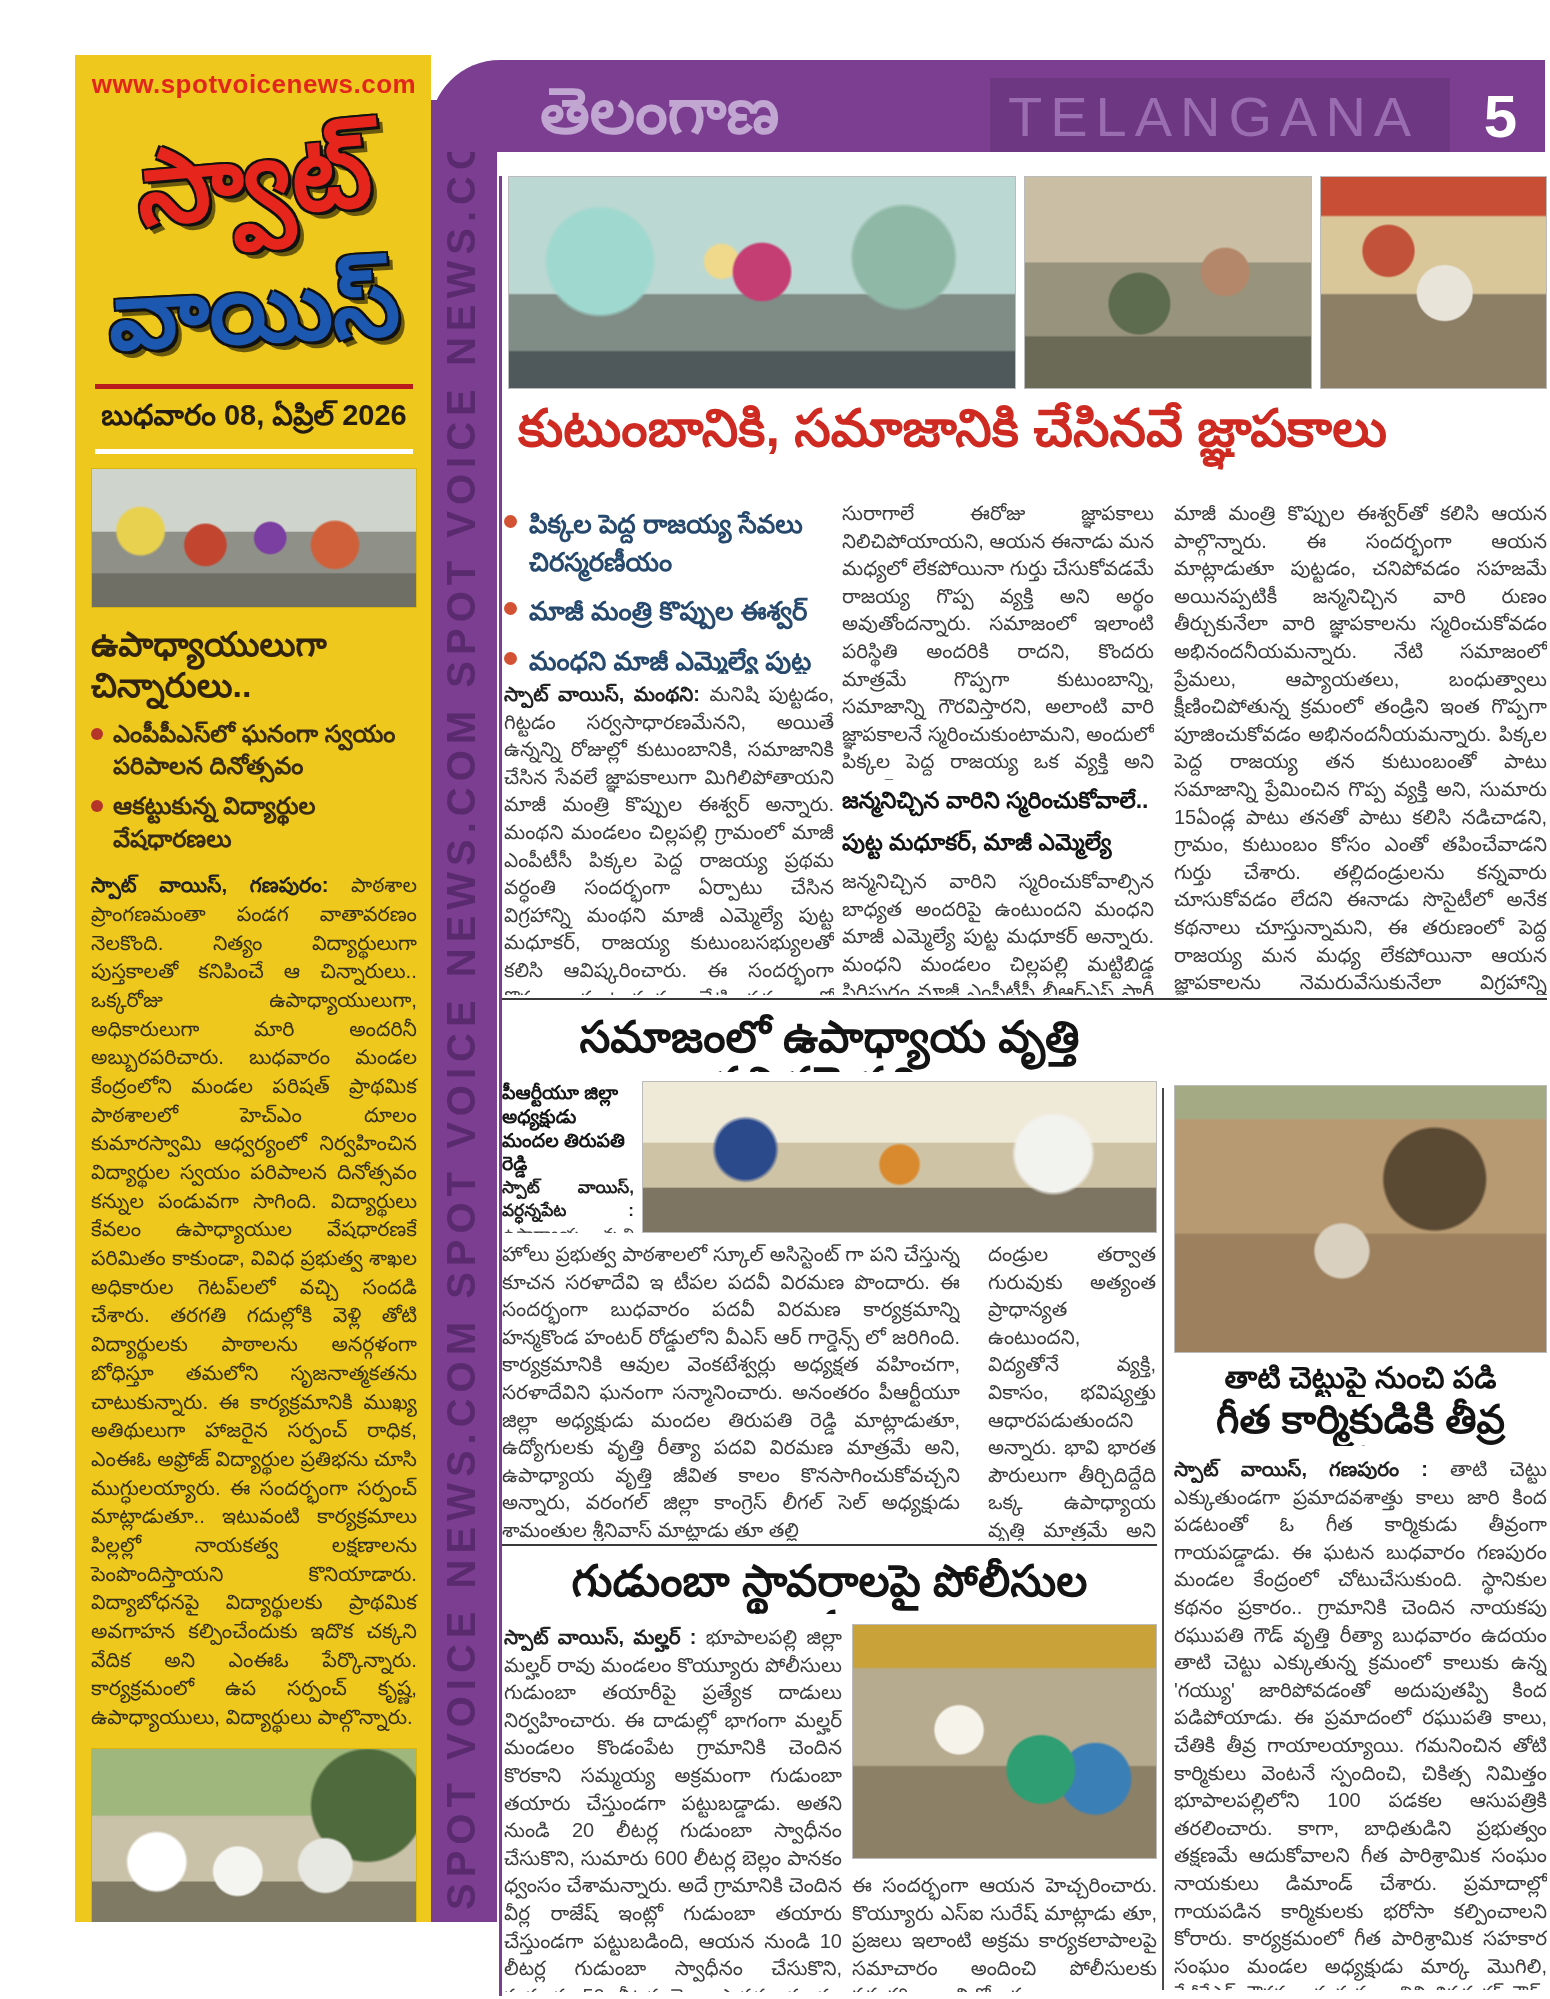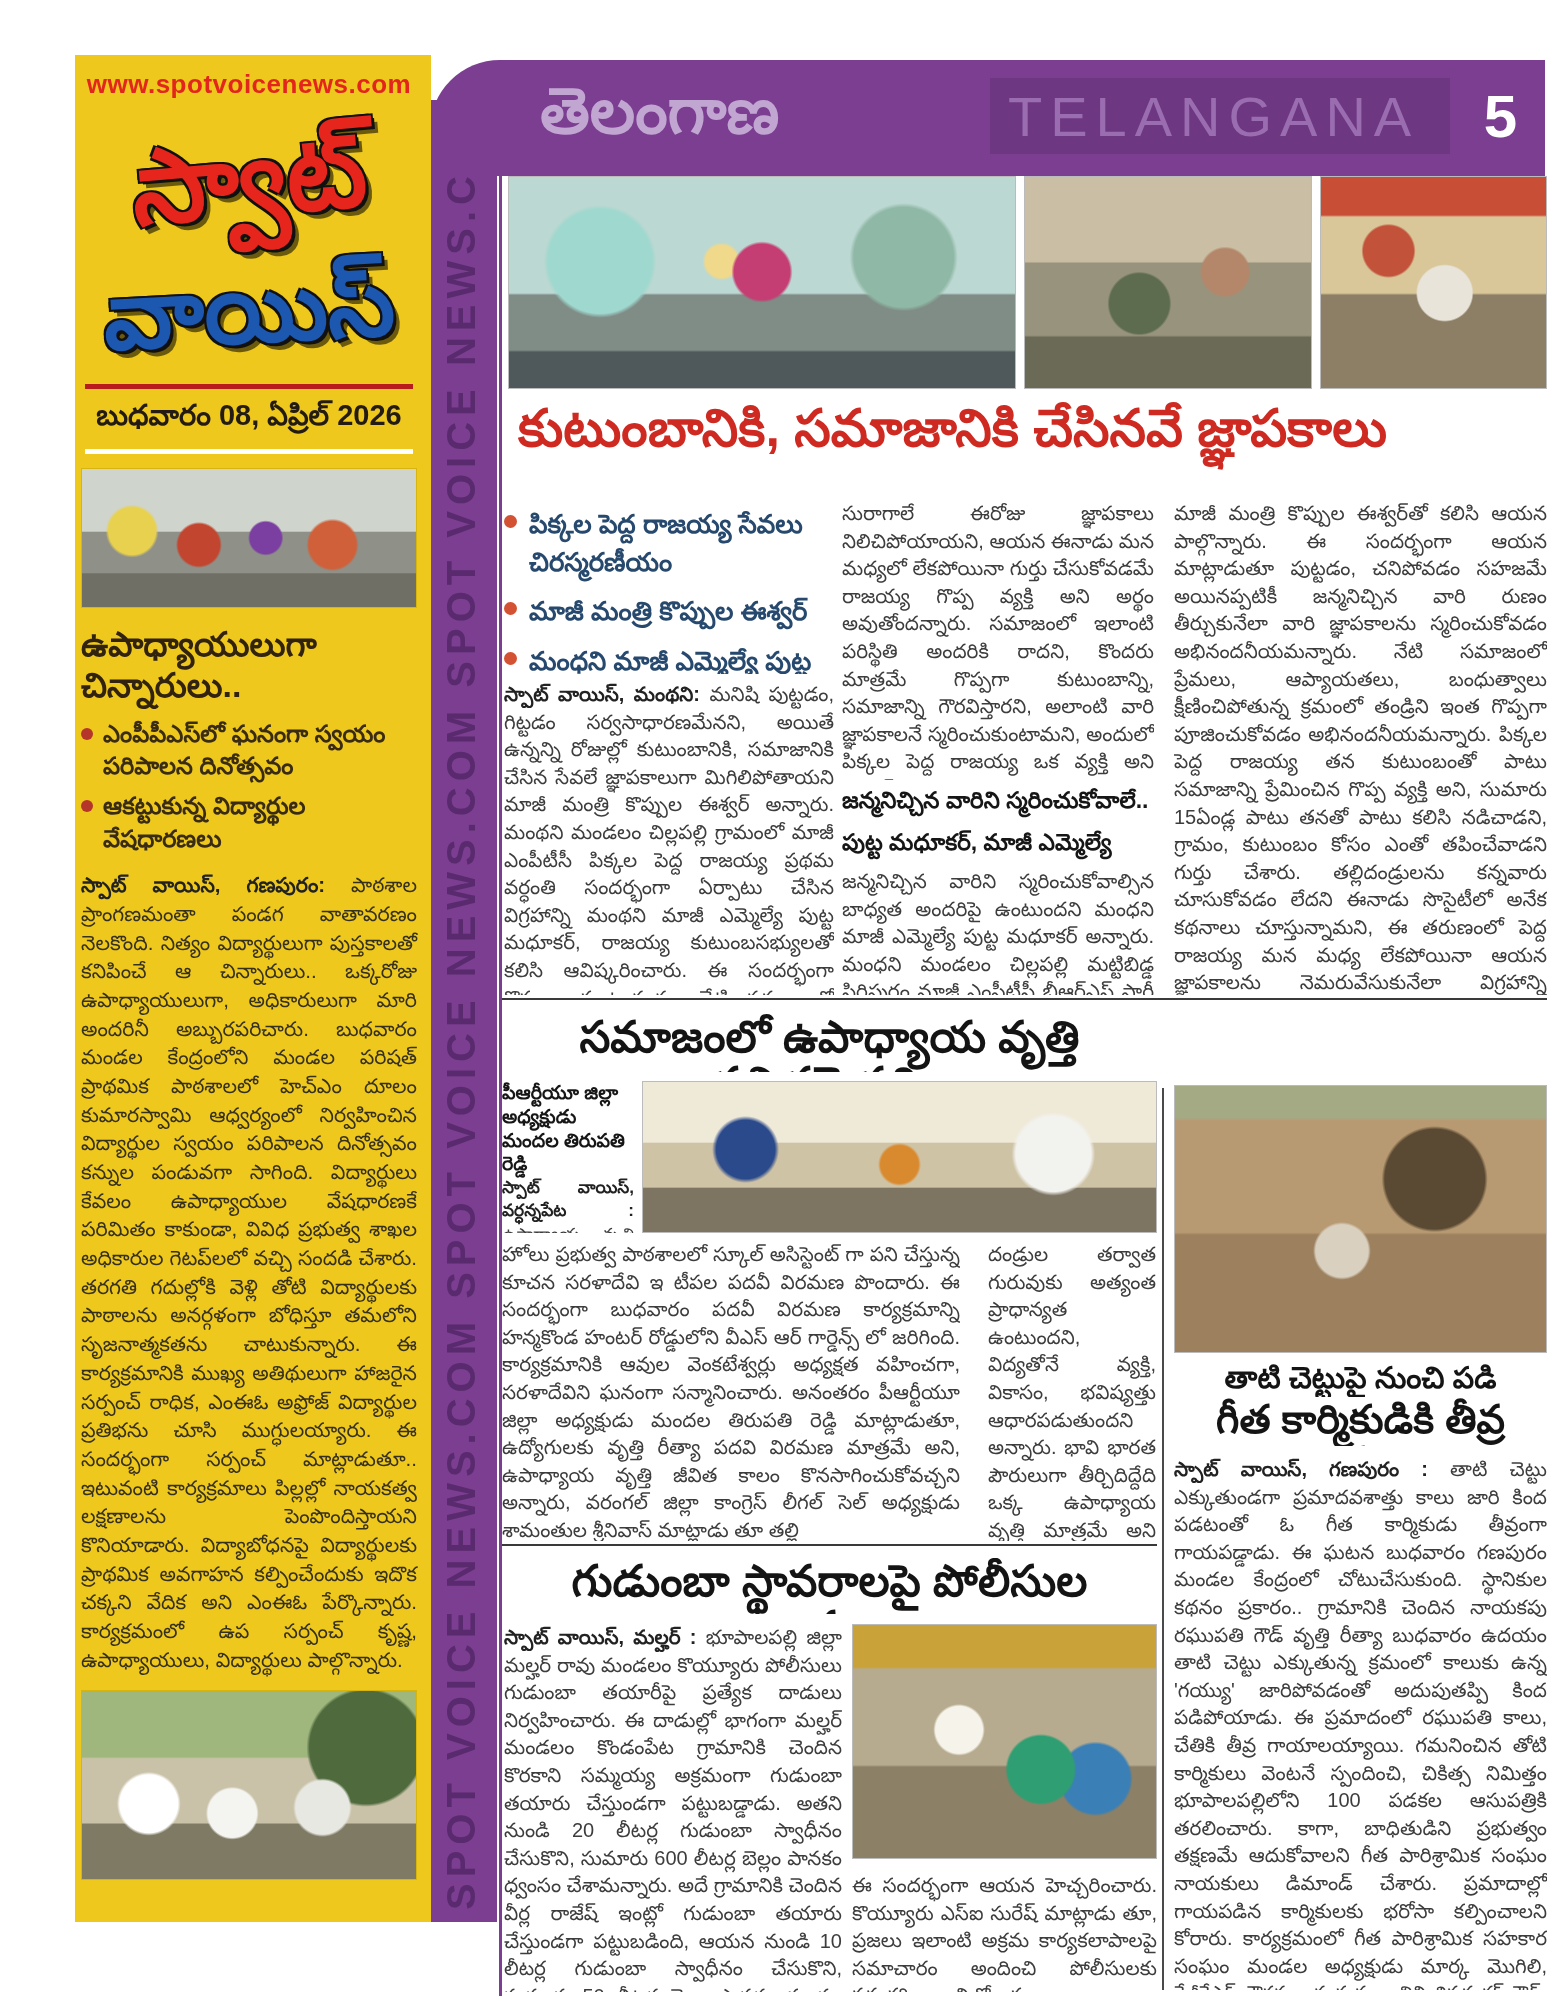--- a/index.html
+++ b/index.html
@@ -2,21 +2,21 @@
 <html><head>
 <meta charset="utf-8">
 <style>
   * { margin:0; padding:0; box-sizing:border-box; }
   html,body { background:#ffffff; }
   body { font-family:"Liberation Sans","DejaVu Sans",sans-serif; }
   #page { position:relative; width:1550px; height:1999px; background:#ffffff; overflow:hidden; }
 
   
   .sidebar { position:absolute; left:75px; top:55px; width:356px; height:1867px;
-             background:#eec81d; overflow:hidden; padding:14px 14px 10px 6px; }
+             background:#eec81d; overflow:hidden; padding:14px 14px 10px 16px; }
   .site-url { text-align:center; color:#e3261d; font-weight:bold; font-size:26px; letter-spacing:.5px; }
   .logo { margin-top:26px; text-align:center; line-height:1.02; }
   .logo-line1 { display:block; font-size:104px; font-weight:bold; color:#e6251c;
                 transform:rotate(-5deg); text-shadow:3px 3px 0 #111,-2px -2px 0 #111,2px -2px 0 #111,-2px 2px 0 #111,6px 7px 0 rgba(0,0,0,.55); }
   .logo-line2 { display:block; margin-top:28px; font-size:96px; font-weight:bold; color:#1c57b0;
                 transform:rotate(-3deg); text-shadow:3px 3px 0 #111,-2px -2px 0 #111,2px -2px 0 #111,-2px 2px 0 #111,6px 7px 0 rgba(0,0,0,.55); }
   .date-box { margin:26px 4px 14px 4px; border-top:5px solid #b91c1c; border-bottom:5px solid #fff;
               padding:10px 0; text-align:center; font-weight:bold; font-size:29px; color:#241c12; }
   .sb-photo { border:1px solid #d8b40e; }
   .sb-photo1 { height:140px;
@@ -39,21 +39,21 @@
   .sb-dot { flex:0 0 12px; width:12px; height:12px; border-radius:50%; background:#b5352a; margin-top:10px; }
   .sb-body { margin-top:16px; font-size:20.5px; line-height:1.4; color:#36301f; text-align:justify; }
   .byline { font-weight:bold; color:#222; }
 
   
   .spine { position:absolute; left:431px; top:100px; width:66px; height:1822px; background:#7b3e91; overflow:hidden; }
   .spine-text { position:absolute; left:8px; top:10px; height:1800px; writing-mode:vertical-rl; transform:rotate(180deg);
                 font-size:40px; font-weight:bold; color:#5a2a6e; letter-spacing:6px; white-space:nowrap; }
 
   
-  .band { position:absolute; left:430px; top:60px; width:1115px; height:116px; background:#7b3e91;
+  .band { position:absolute; left:430px; top:60px; width:1115px; height:92px; background:#7b3e91;
           border-top-left-radius:70px; overflow:hidden; }
   .band-te { position:absolute; left:110px; top:14px; font-size:64px; font-weight:bold; color:#c2a6d2; }
   .band-en-wrap { position:absolute; left:560px; top:18px; width:460px; height:76px; background:rgba(0,0,0,.10); }
   .band-en { position:absolute; left:18px; top:6px; font-size:56px; font-weight:normal; letter-spacing:8px; color:#9a6cb0; }
   .band-page { position:absolute; right:28px; top:22px; font-size:60px; font-weight:bold; color:#ffffff; }
 
   
   .main { position:absolute; left:499px; top:176px; width:1046px; height:1820px; border-left:3px solid #7b3e91; }
   .abs { position:absolute; overflow:hidden; }
   .photo { border:1px solid #bbb; }

